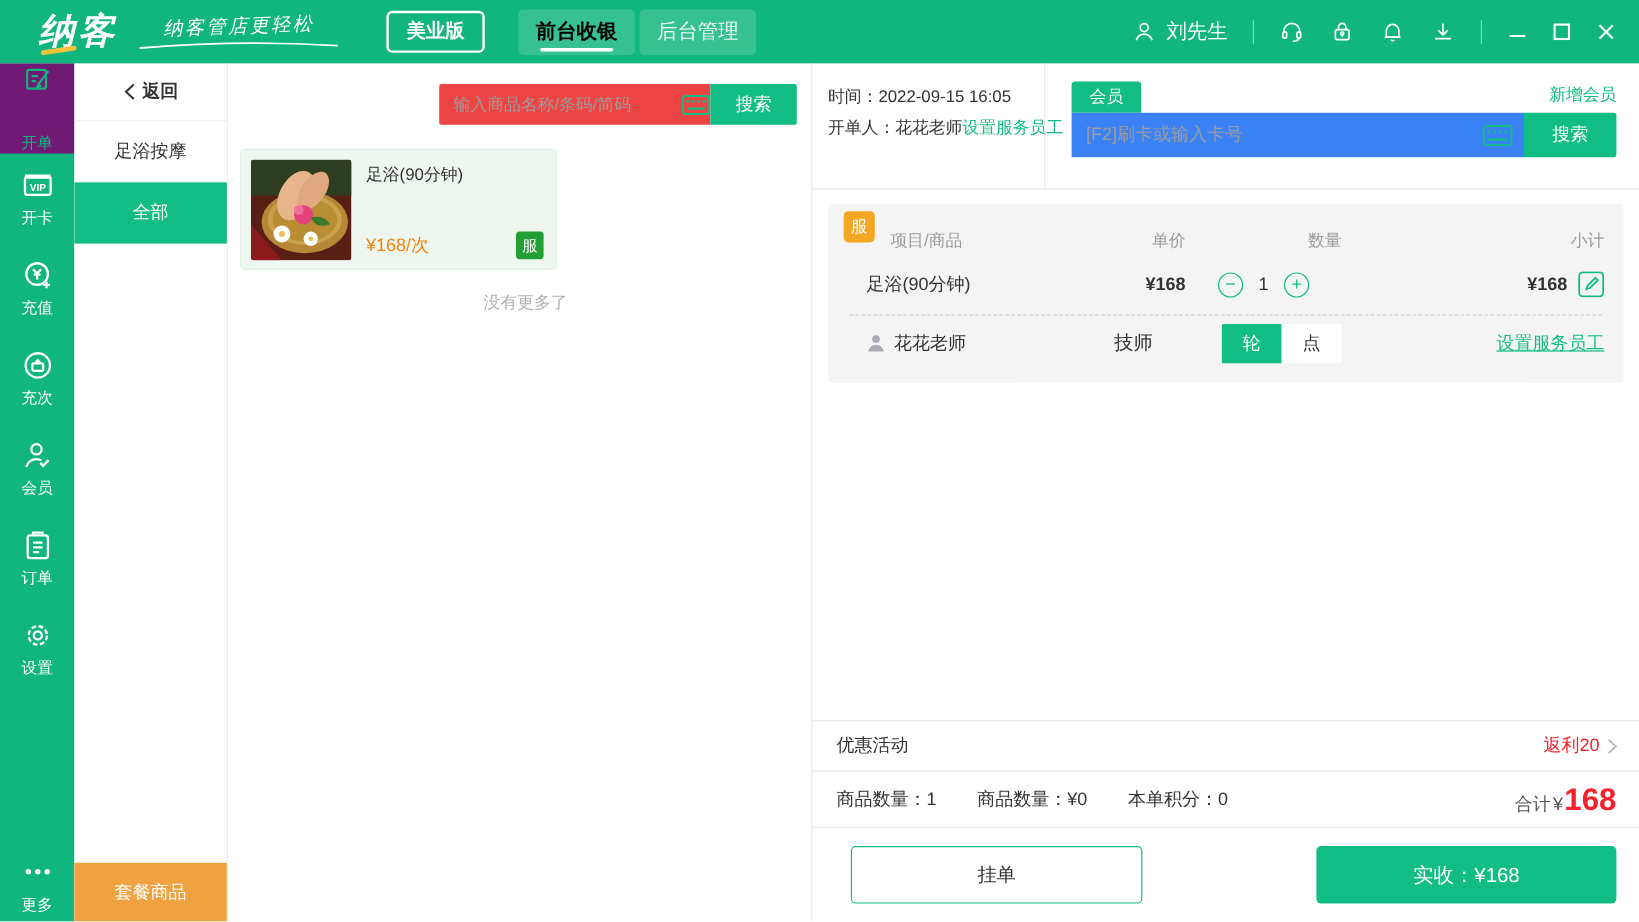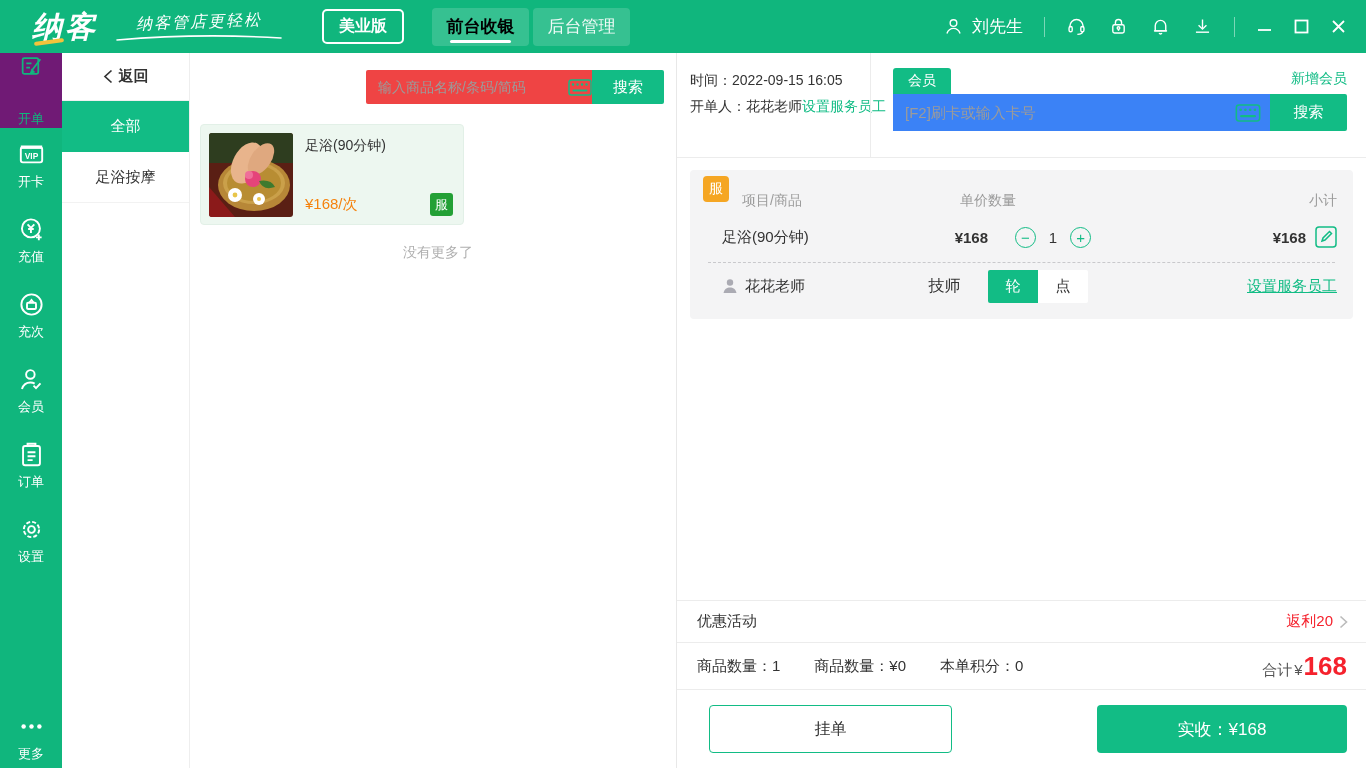--- a/index.html
+++ b/index.html
@@ -78,21 +78,21 @@
   .member-input-wrap input { flex:1; border:none; outline:none; background:transparent; font-size:15px; padding-left:12px; color:#333; font-family:inherit; }
   .member-input-wrap input::placeholder { color:#9B9B9B; }
   .btn-member-search { width:77px; height:37px; background:#12BC85; color:#fff; border:none; font-size:15px; border-radius:0 2px 2px 0; cursor:pointer; font-family:inherit; }
 
   .cart-card { margin:12px 13px 0 13px; background:#F4F4F5; border-radius:4px; position:relative; padding:16px 16px 10px; }
   .cart-type-badge { position:absolute; top:6px; left:13px; width:26px; height:26px; background:#F5A623; border-radius:4px; color:#fff; font-size:14px; display:flex; align-items:center; justify-content:center; }
   .cart-grid { display:grid; grid-template-columns:195px 87px 130px 1fr; align-items:center; }
   .cart-head { color:#9B9B9B; font-size:14px; padding-top:6px; }
   .cart-head .c1 { padding-left:36px; }
   .c2 { text-align:right; }
-  .c3 { text-align:left; }
+  .c3 { text-align:right; }
   .c4 { text-align:right; }
   .cart-item-row { margin-top:16px; font-size:15px; }
   .cart-item-row .c1 { padding-left:16px; }
   .price-strong { font-weight:bold; }
   .qty-ctrl { display:flex; align-items:center; justify-content:center; gap:13px; }
   .step-btn { width:21px; height:21px; border:1.5px solid #12BC85; border-radius:50%; color:#12BC85; display:flex; align-items:center; justify-content:center; font-size:15px; line-height:1; cursor:pointer; background:#fff0; }
   .subtotal-cell { display:flex; align-items:center; justify-content:flex-end; gap:9px; }
   .edit-btn { display:flex; cursor:pointer; }
   .cart-dash { border-top:1px dashed #C9C9CC; margin:14px 2px 0; }
   .staff-row { margin-top:0; height:46px; }
@@ -265,22 +265,23 @@
     </div>
   </div>
 
   <div class="cat-side">
     <div class="cat-back">
       <svg width="10" height="15" viewBox="0 0 10 15">
           <path d="M8.5 1.5 2 7.5l6.5 6" stroke="#333" stroke-width="1.7" fill="none"></path>
         </svg>
       <span>返回</span>
     </div>
+    <div class="cat-item">足浴按摩</div>
     <div class="cat-item active">全部</div>
-    <div class="cat-item">足浴按摩</div>
+    <div class="cat-package">套餐商品</div>
   </div>
 
   <div class="prod-area">
     <div class="prod-toolbar">
       <div class="search-group">
         <div class="search-input-wrap">
           <input type="text" placeholder="输入商品名称/条码/简码" style="">
           <span class="kb-icon">
             <svg width="24" height="17" viewBox="0 0 24 17" fill="none" stroke="#12BC85" stroke-width="1.5">
                 <rect x="1" y="1" width="22" height="15" rx="2.5"></rect>

